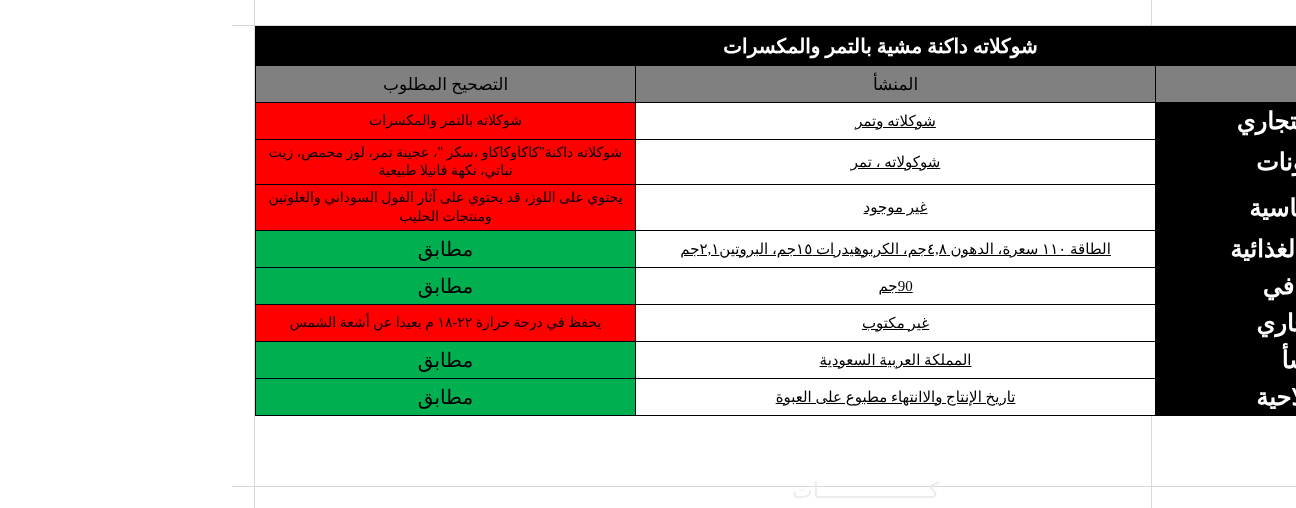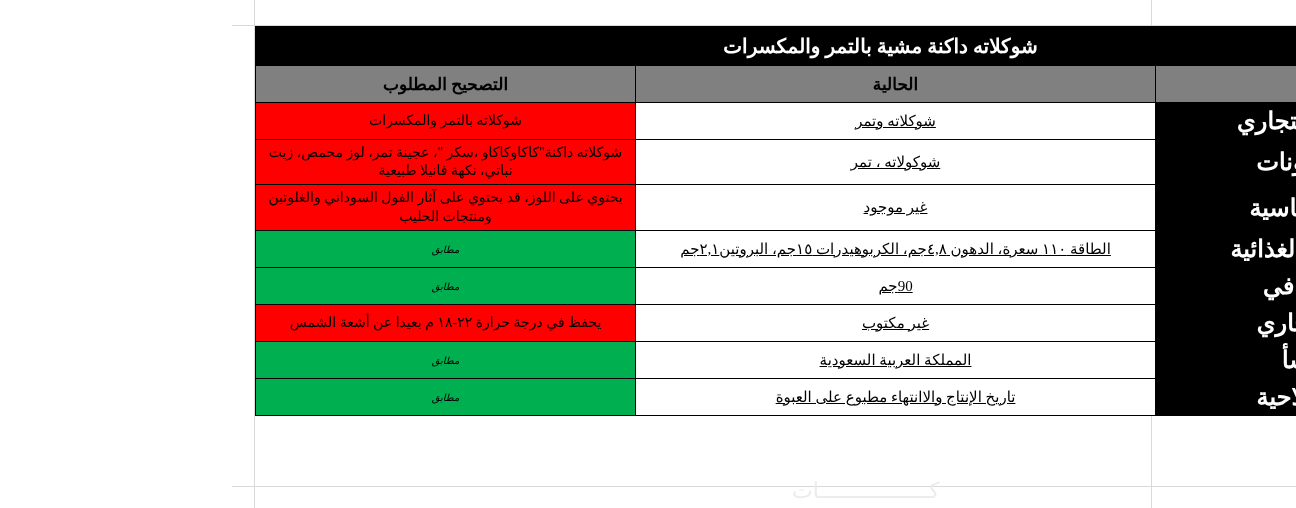--- a/index.html
+++ b/index.html
@@ -48,21 +48,21 @@
     font-size: 20px;
     font-weight: bold;
     height: 30px;
     font-family: "Liberation Sans", sans-serif;
   }
 
   
   .hdr {
     background: #808080;
     color: #000000;
-    font-weight: bold;
+    font-weight: normal;
     font-size: 17px;
     height: 28px;
     font-family: "Liberation Sans", sans-serif;
   }
 
   
   col.c-notes { width: 350px; }
   col.c-current { width: 520px; }
   col.c-fix { width: 380px; }
 
@@ -85,21 +85,21 @@
   }
 
   
   .fix {
     font-size: 14px;
     line-height: 1.3;
     color: #000000;
   }
   .fix.red { background: #ff0000; margin-left: 16px; }
   .fix.green { background: #00b050; }
-  .fix.green span { font-size: 10px; font-style: italic; }
+  .fix.green span { font-size: 20px; }
 
   .watermark {
     position: absolute;
     left: 560px;
     top: 478px;
     font-size: 22px;
     color: #ececec;
     letter-spacing: 2px;
     font-family: "Liberation Sans", sans-serif;
     pointer-events: none;
@@ -121,21 +121,21 @@
       <col class="c-notes">
       <col class="c-current">
       <col class="c-fix">
     </colgroup>
     <tbody id="table-body">
       <tr>
         <td class="title-cell" colspan="3">شوكلاته داكنة مشية بالتمر والمكسرات</td>
       </tr>
       <tr>
         <td class="hdr">الحساسية</td>
-        <td class="hdr">الحالية</td>
+        <td class="hdr">المنشأ</td>
         <td class="hdr">التصحيح المطلوب</td>
       </tr>
     <tr>
           <td class="notes">اسم المنتج التجاري</td>
           <td class="current">شوكلاته وتمر</td>
           <td class="fix red"><span>شوكلاته بالتمر والمكسرات</span></td>
         </tr>
         <tr>
           <td class="notes">قائمة المكونات</td>
           <td class="current">شوكولاته ، تمر</td>

